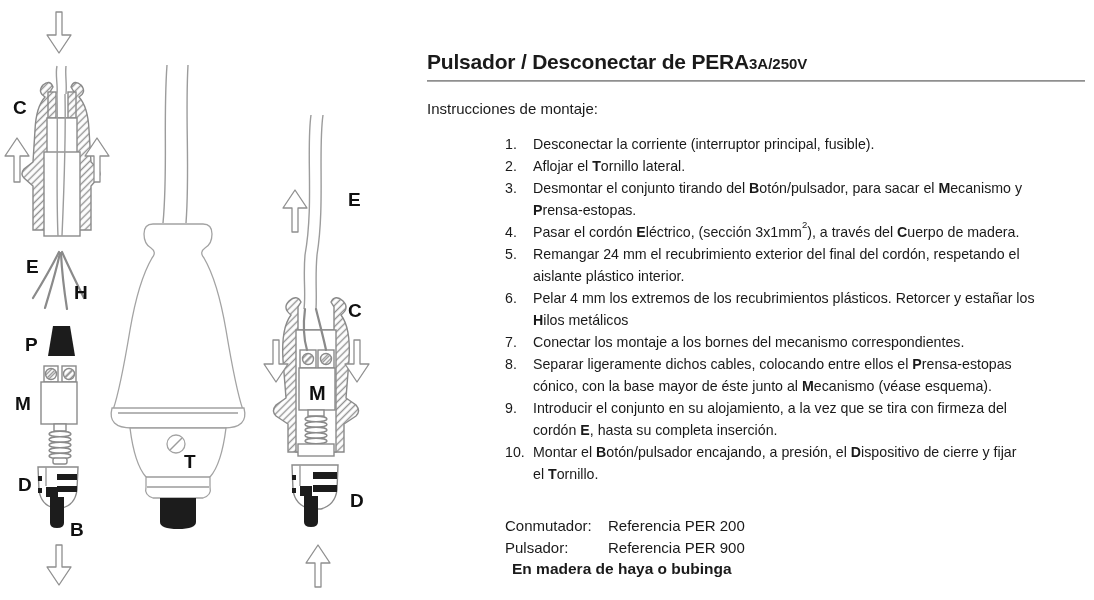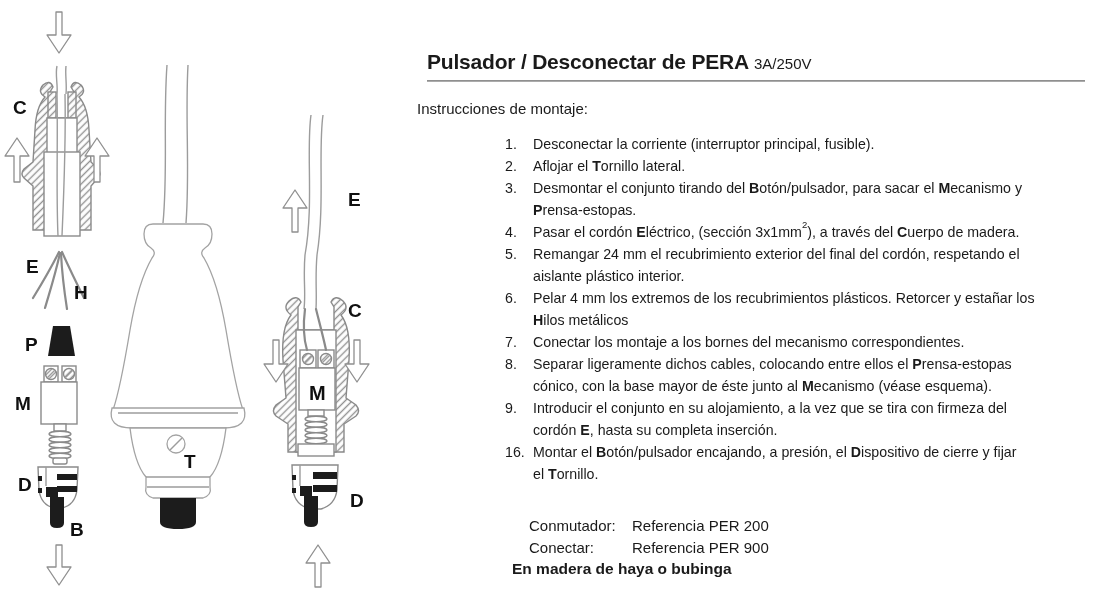--- a/index.html
+++ b/index.html
@@ -13,31 +13,31 @@
   .outline-lt{ fill:#ffffff; stroke:#a3a3a3; stroke-width:1.3; }
   .hatch  { fill:url(#h); stroke:#8a8a8a; stroke-width:1.4; }
   .wire   { fill:none; stroke:#9c9c9c; stroke-width:1.4; }
   .wire2  { fill:none; stroke:#8a8a8a; stroke-width:2.2; stroke-linecap:round; }
   .blk    { fill:#1c1c1c; stroke:none; }
   .arrow  { fill:#ffffff; stroke:#8f8f8f; stroke-width:1.3; stroke-linejoin:round; }
   .lbl    { font:bold 19px "Liberation Sans", sans-serif; fill:#101010; }
   .lbl-m  { font:bold 20px "Liberation Sans", sans-serif; fill:#101010; }
   
   .title   { position:absolute; left:427px; top:50px; font-size:21px; font-weight:bold; letter-spacing:-0.2px; white-space:nowrap; }
-  .rating  { font-size:15px; font-weight:400; margin-left:5px; letter-spacing:0; }
+  .rating  { font-size:15px; font-weight:700; letter-spacing:0; }
   .rule    { position:absolute; left:427px; top:80px; width:658px; height:2px; background:#ababab; border-top:1px solid #8f8f8f; box-sizing:border-box; }
-  .heading { position:absolute; left:417px; top:100px; font-size:15px; }
+  .heading { position:absolute; left:427px; top:100px; font-size:15px; }
   .list    { position:absolute; left:505px; top:133px; width:586px; font-size:14.2px; line-height:22px; }
   .li-row  { display:flex; }
   .li-num  { flex:0 0 28px; }
   .li-text { flex:1 1 auto; }
   .li-text b { font-weight:700; }
   .li-text sup { font-size:9.5px; position:relative; top:-3px; line-height:0; }
   .refs    { position:absolute; left:505px; top:515px; font-size:15px; line-height:21.5px; }
-  .ref-label { display:inline-block; width:103px;margin-left:24px; }
+  .ref-label { display:inline-block; width:103px; }
   .footer  { position:absolute; left:512px; top:560px; font-size:15.5px; font-weight:bold; }
 </style>
 </head>
 <body>
 
 <div class="page">
 
   <svg class="diagram" width="420" height="600" viewBox="0 0 420 600">
     <defs>
       <pattern id="h" patternUnits="userSpaceOnUse" width="5" height="5" patternTransform="rotate(45)">
@@ -196,23 +196,23 @@
       </div>
       <div class="li-row">
         <span class="li-num">8.</span>
         <span class="li-text">Separar ligeramente dichos cables, colocando entre ellos el <b>P</b>rensa-estopas<br>cónico, con la base mayor de éste junto al <b>M</b>ecanismo (véase esquema).</span>
       </div>
       <div class="li-row">
         <span class="li-num">9.</span>
         <span class="li-text">Introducir el conjunto en su alojamiento, a la vez que se tira con firmeza del<br>cordón <b>E</b>, hasta su completa inserción.</span>
       </div>
       <div class="li-row">
-        <span class="li-num">16.</span>
+        <span class="li-num">10.</span>
         <span class="li-text">Montar el <b>B</b>otón/pulsador encajando, a presión, el <b>D</b>ispositivo de cierre y fijar<br>el <b>T</b>ornillo.</span>
       </div>
     </div>
   <div class="refs" id="refs">
       <div class="ref-row"><span class="ref-label">Conmutador:</span><span class="ref-value">Referencia PER 200</span></div>
-      <div class="ref-row"><span class="ref-label">Conectar:</span><span class="ref-value">Referencia PER 900</span></div>
+      <div class="ref-row"><span class="ref-label">Pulsador:</span><span class="ref-value">Referencia PER 900</span></div>
     </div>
   <div class="footer">En madera de haya o bubinga</div>
 
 </div>
 
 </body></html>

